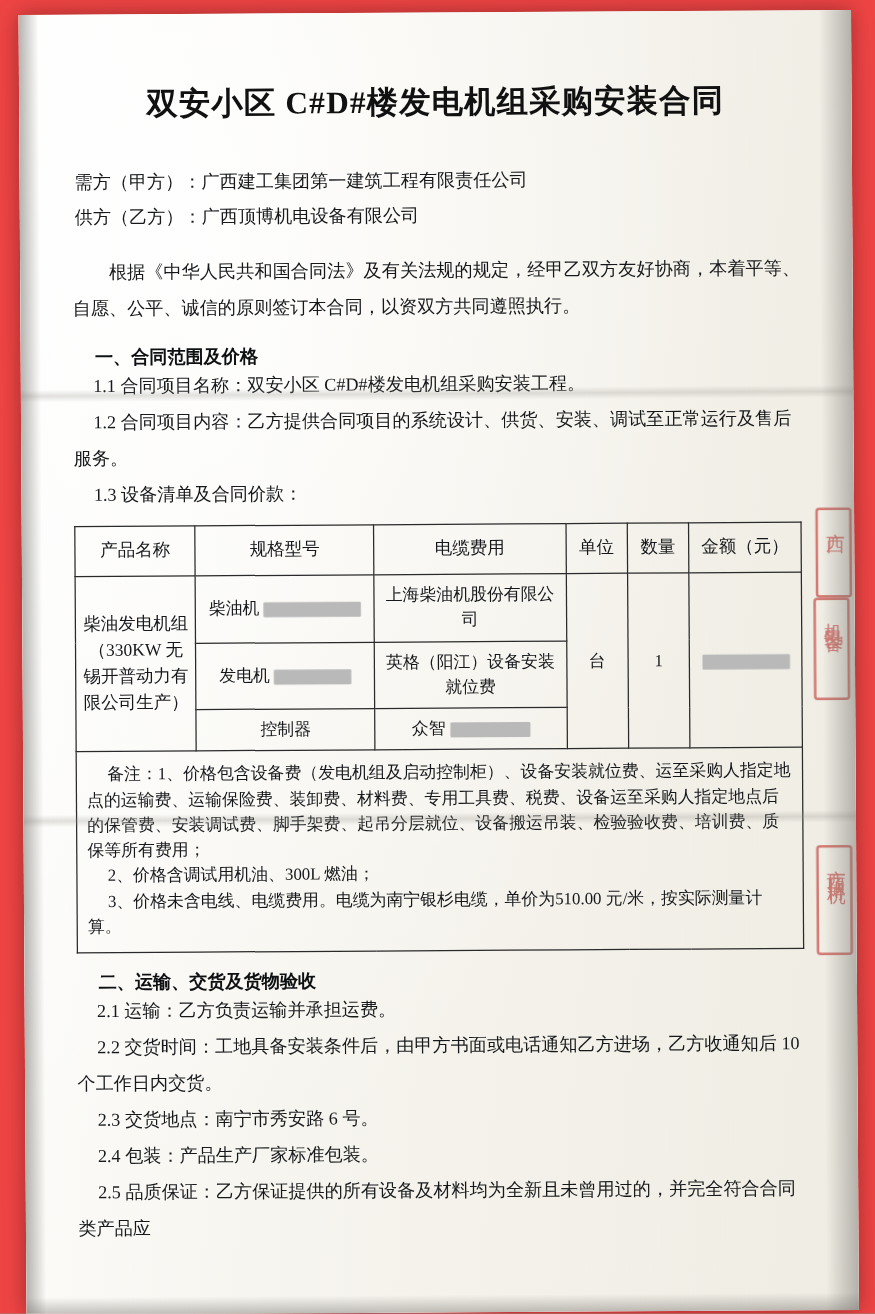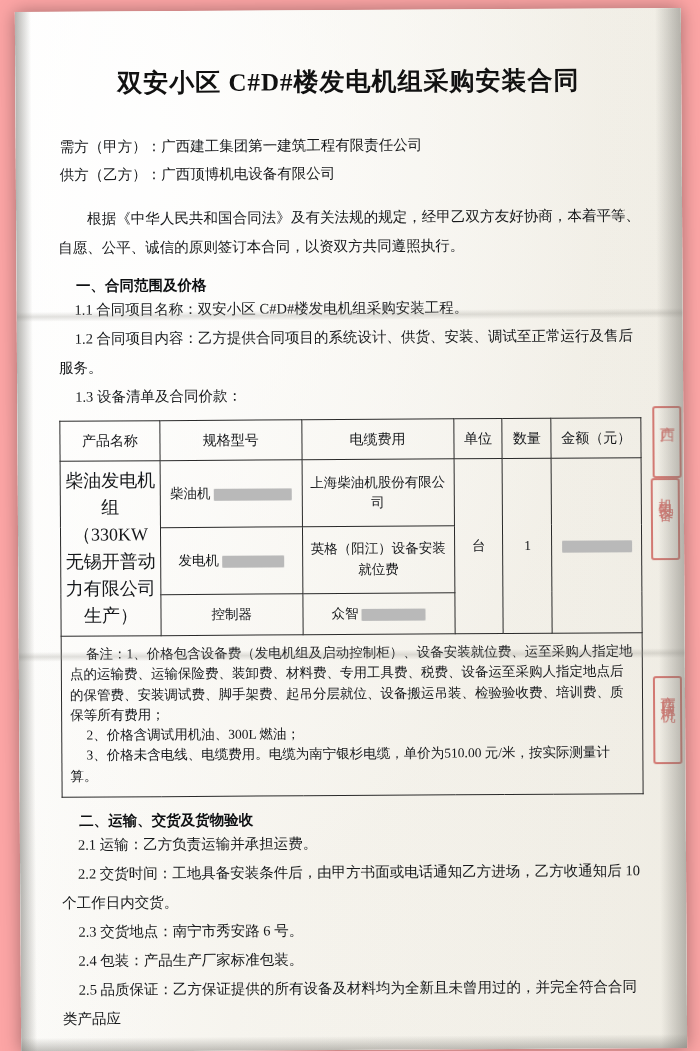--- a/index.html
+++ b/index.html
@@ -5,21 +5,21 @@
   html, body {
     margin: 0;
     padding: 0;
     background: #8a8a88;
   }
   .page {
     position: relative;
     width: 700px;
     height: 1051px;
     overflow: hidden;
-    background: #fca5a5;
+    background: #ef4444;
     font-family: "Liberation Serif", serif;
   }
   
   .paper {
     position: absolute;
     left: 18px;
     top: 10px;
     width: 666px;
     height: 1040px;
     background: #fbfaf6;
@@ -115,21 +115,21 @@
     border: 1px solid #2a2a2a;
     padding: 6px 4px;
     text-align: center;
     font-weight: normal;
     line-height: 1.5;
   }
   table.items th { font-size: 14px; padding: 9px 4px; margin-top: 12px; }
   td.prod-name {
     width: 96px;
     line-height: 1.85;
-    font-size: 18px;
+    font-size: 14px;
   }
   td.spec { width: 150px; }
   td.maker { width: 168px; text-align: center; }
   td.unit { width: 48px; }
   td.qty  { width: 48px; }
   td.amount { width: 84px; }
   .redact {
     display: inline-block;
     background: #b9b9b9;
     color: transparent;

